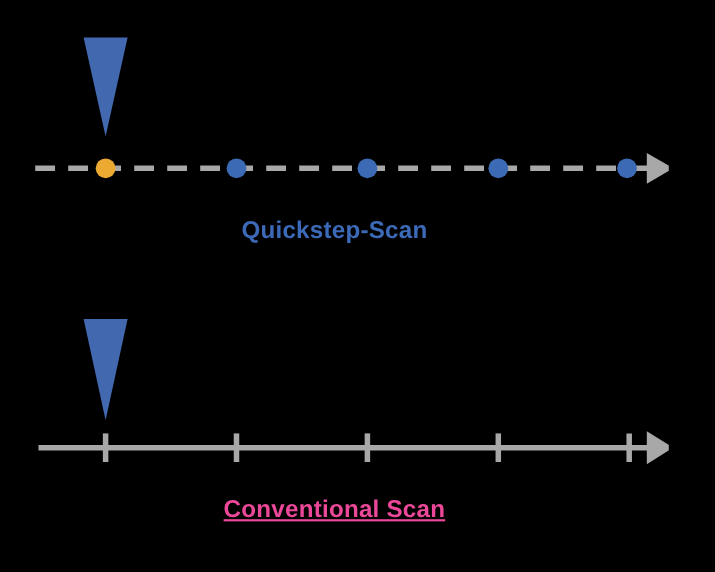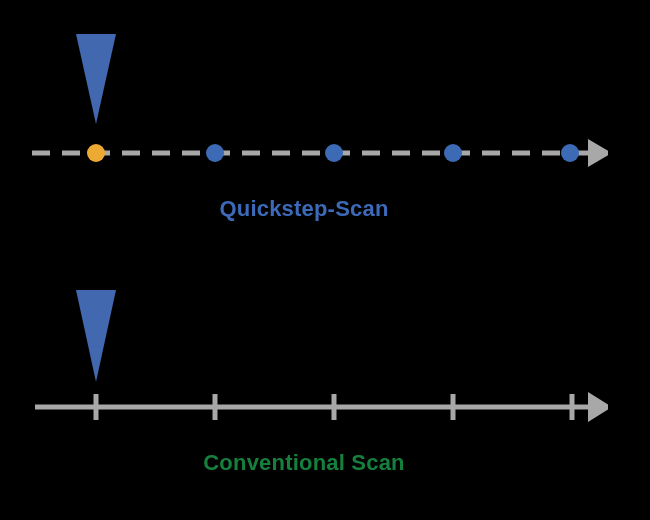--- a/index.html
+++ b/index.html
@@ -83,15 +83,15 @@
           <line x1="215" x2="215" y1="394" y2="420" stroke="#A8A8A8" stroke-width="5"></line>
           <line x1="334" x2="334" y1="394" y2="420" stroke="#A8A8A8" stroke-width="5"></line>
           <line x1="453" x2="453" y1="394" y2="420" stroke="#A8A8A8" stroke-width="5"></line>
           <line x1="572" x2="572" y1="394" y2="420" stroke="#A8A8A8" stroke-width="5"></line>
         </g>
     </g>
   </svg>
 
   <div class="axis-label" id="quickstep-label" style="color: rgb(60, 106, 184);">Quickstep-Scan</div>
 
-  <div class="axis-label" id="conventional-label" style="color: #15803d;">Conventional Scan</div>
+  <div class="axis-label" id="conventional-label" style="color: #ec4899; text-decoration: underline;">Conventional Scan</div>
 
 </div>
 
 </body></html>

